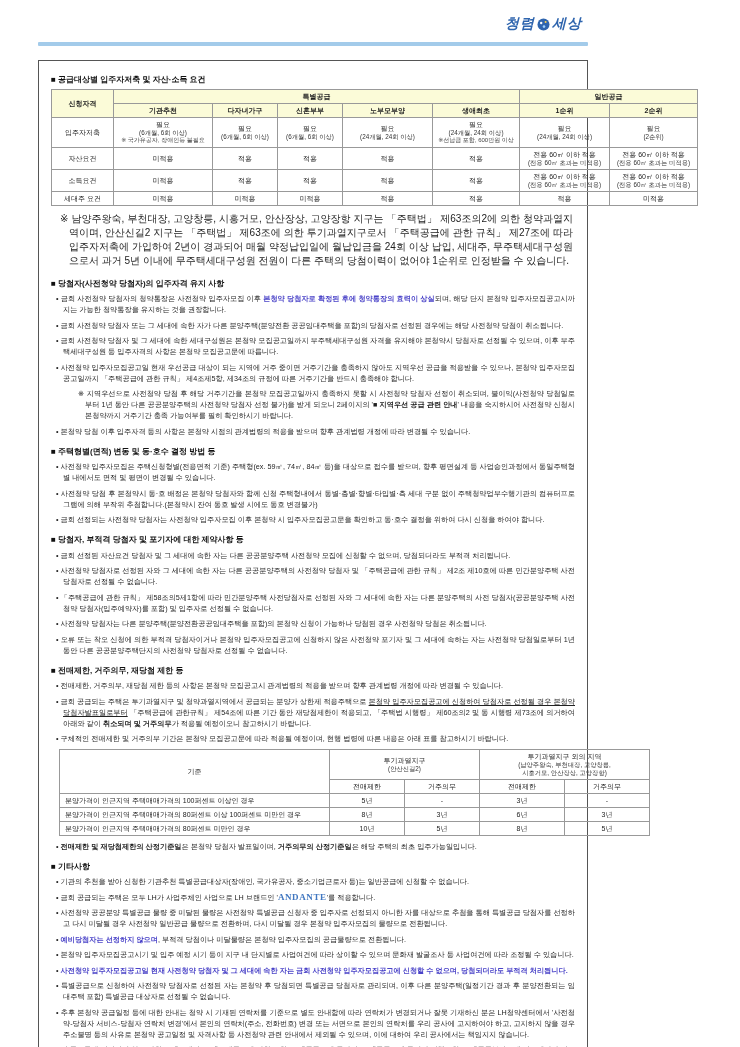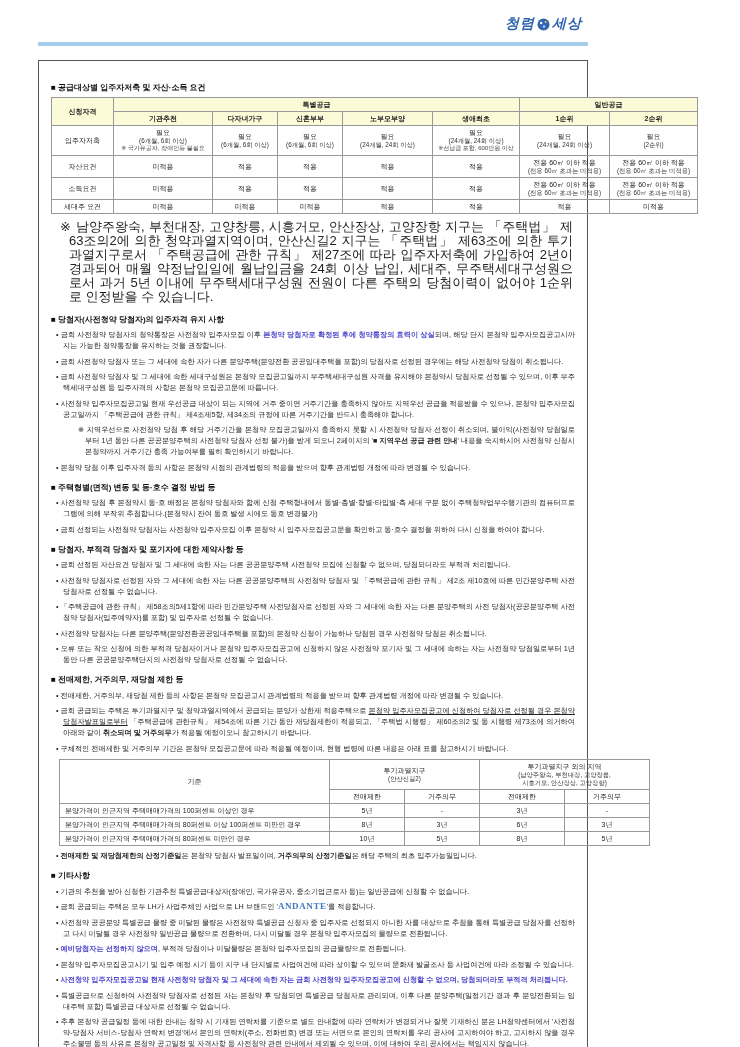--- a/index.html
+++ b/index.html
@@ -19,30 +19,30 @@
     font-size:14px; letter-spacing:1px;
   }
   .bar { height:4px; background:#a3cbea; border-radius:1px; }
   .bar.top { margin:2px 0 14px 0; }
   .bar.bottom { margin:18px 0 0 0; }
 
   
   .content-box { border:1.5px solid #555; padding:9px 12px 10px 12px; background:#fff; }
 
   .sec-title { font-weight:bold; font-size:8px; color:#111; margin:9px 0 4px 0; }
-  .sec-title.first { margin-top:12px; }
+  .sec-title.first { margin-top:4px; }
 
   .item {
     font-size:7.2px; line-height:11px; color:#222;
     text-align:justify; margin:4.5px 0 0 2px;
     padding-left:10px; text-indent:-7px;
   }
   .item.ind { margin-left:24px; }
   .footnote {
-    font-size:13px; line-height:14px; color:#222; text-align:justify;
+    font-size:10px; line-height:14px; color:#222; text-align:justify;
     margin:6px 2px 10px 6px; padding-left:12px; text-indent:-9px;
   }
   .hl { color:#4a43c8; font-weight:bold; }
   .b  { font-weight:bold; }
   .ub { text-decoration:underline; }
   .andante {
     font-family:"Liberation Serif","DejaVu Serif",serif;
     font-weight:bold; color:#3f76c0; font-size:9px; letter-spacing:0.6px;margin-top:25px;
   }
 
@@ -221,20 +221,21 @@
 
     <div class="sec-title">■ 당첨자(사전청약 당첨자)의 입주자격 유지 사항</div>
     <p class="item"><span>• 금회 사전청약 당첨자의 청약통장은 사전청약 입주자모집 이후 </span><span class="hl">본청약 당첨자로 확정된 후에 청약통장의 효력이 상실</span><span>되며, 해당 단지 본청약 입주자모집공고시까지는 가능한 청약통장을 유지하는 것을 권장합니다.</span></p>
     <p class="item">• 금회 사전청약 당첨자 또는 그 세대에 속한 자가 다른 분양주택(분양전환 공공임대주택을 포함)의 당첨자로 선정된 경우에는 해당 사전청약 당첨이 취소됩니다.</p>
     <p class="item">• 금회 사전청약 당첨자 및 그 세대에 속한 세대구성원은 본청약 모집공고일까지 무주택세대구성원 자격을 유지해야 본청약시 당첨자로 선정될 수 있으며, 이후 무주택세대구성원 등 입주자격의 사항은 본청약 모집공고문에 따릅니다.</p>
     <p class="item">• 사전청약 입주자모집공고일 현재 우선공급 대상이 되는 지역에 거주 중이면 거주기간을 충족하지 않아도 지역우선 공급을 적용받을 수 있으나, 본청약 입주자모집공고일까지 「주택공급에 관한 규칙」 제4조제5항, 제34조의 규정에 따른 거주기간을 반드시 충족해야 합니다.</p>
     <p class="item ind"><span>※ 지역우선으로 사전청약 당첨 후 해당 거주기간을 본청약 모집공고일까지 충족하지 못할 시 사전청약 당첨자 선정이 취소되며, 불이익(사전청약 당첨일로부터 1년 동안 다른 공공분양주택의 사전청약 당첨자 선정 불가)을 받게 되오니 2페이지의 '</span><span class="b">■ 지역우선 공급 관련 안내</span><span>' 내용을 숙지하시어 사전청약 신청시 본청약까지 거주기간 충족 가능여부를 필히 확인하시기 바랍니다.</span></p>
     <p class="item">• 본청약 당첨 이후 입주자격 등의 사항은 본청약 시점의 관계법령의 적용을 받으며 향후 관계법령 개정에 따라 변경될 수 있습니다.</p>
 
     <div class="sec-title">■ 주택형별(면적) 변동 및 동·호수 결정 방법 등</div>
+    <p class="item">• 사전청약 입주자모집은 주택신청형별(전용면적 기준) 주택형(ex. 59㎡, 74㎡, 84㎡ 등)을 대상으로 접수를 받으며, 향후 평면설계 등 사업승인과정에서 동일주택형별 내에서도 면적 및 평면이 변경될 수 있습니다.</p>
     <p class="item">• 사전청약 당첨 후 본청약시 동·호 배정은 본청약 당첨자와 함께 신청 주택형내에서 동별·층별·향별·타입별·측 세대 구분 없이 주택청약업무수행기관의 컴퓨터프로그램에 의해 무작위 추첨합니다.(본청약시 잔여 동호 발생 시에도 동호 변경불가)</p>
     <p class="item">• 금회 선정되는 사전청약 당첨자는 사전청약 입주자모집 이후 본청약 시 입주자모집공고문을 확인하고 동·호수 결정을 위하여 다시 신청을 하여야 합니다.</p>
 
     <div class="sec-title">■ 당첨자, 부적격 당첨자 및 포기자에 대한 제약사항 등</div>
     <p class="item">• 금회 선정된 자산요건 당첨자 및 그 세대에 속한 자는 다른 공공분양주택 사전청약 모집에 신청할 수 없으며, 당첨되더라도 부적격 처리됩니다.</p>
     <p class="item">• 사전청약 당첨자로 선정된 자와 그 세대에 속한 자는 다른 공공분양주택의 사전청약 당첨자 및 「주택공급에 관한 규칙」 제2조 제10호에 따른 민간분양주택 사전 당첨자로 선정될 수 없습니다.</p>
     <p class="item">• 「주택공급에 관한 규칙」 제58조의5제1항에 따라 민간분양주택 사전당첨자로 선정된 자와 그 세대에 속한 자는 다른 분양주택의 사전 당첨자(공공분양주택 사전청약 당첨자(입주예약자)를 포함) 및 입주자로 선정될 수 없습니다.</p>
     <p class="item">• 사전청약 당첨자는 다른 분양주택(분양전환공공임대주택을 포함)의 본청약 신청이 가능하나 당첨된 경우 사전청약 당첨은 취소됩니다.</p>
     <p class="item">• 오류 또는 착오 신청에 의한 부적격 당첨자이거나 본청약 입주자모집공고에 신청하지 않은 사전청약 포기자 및 그 세대에 속하는 자는 사전청약 당첨일로부터 1년 동안 다른 공공분양주택단지의 사전청약 당첨자로 선정될 수 없습니다.</p>
 

